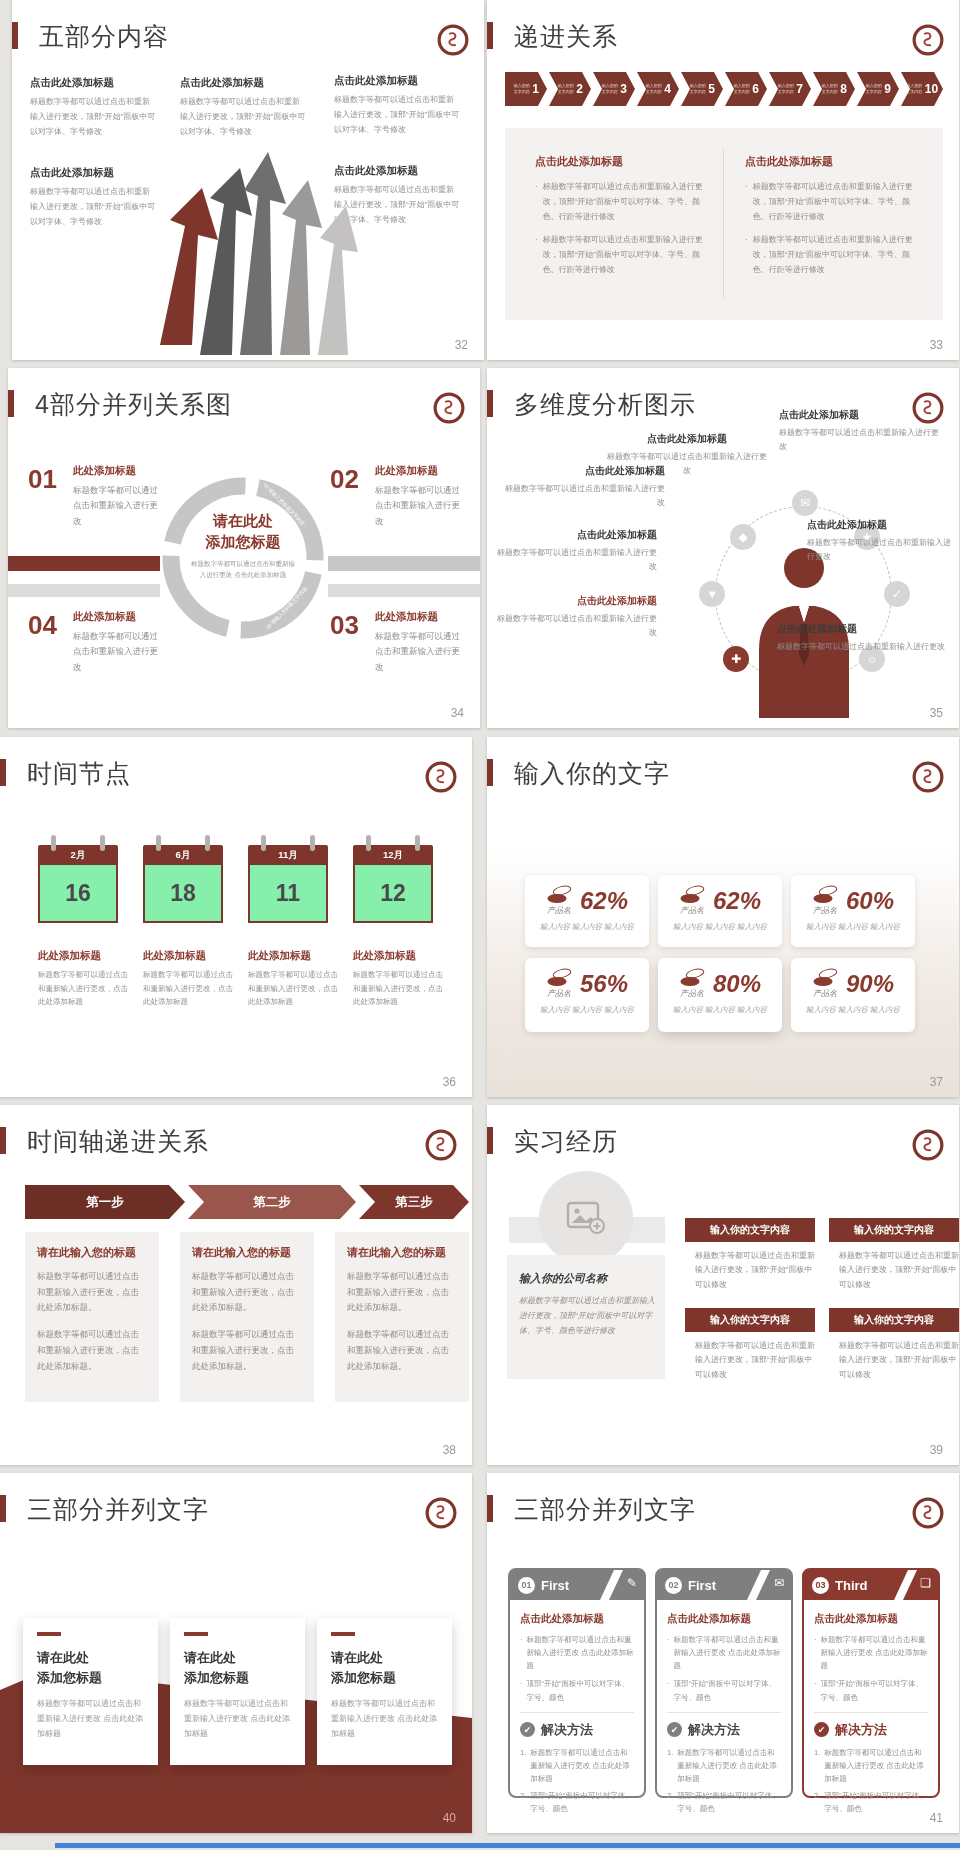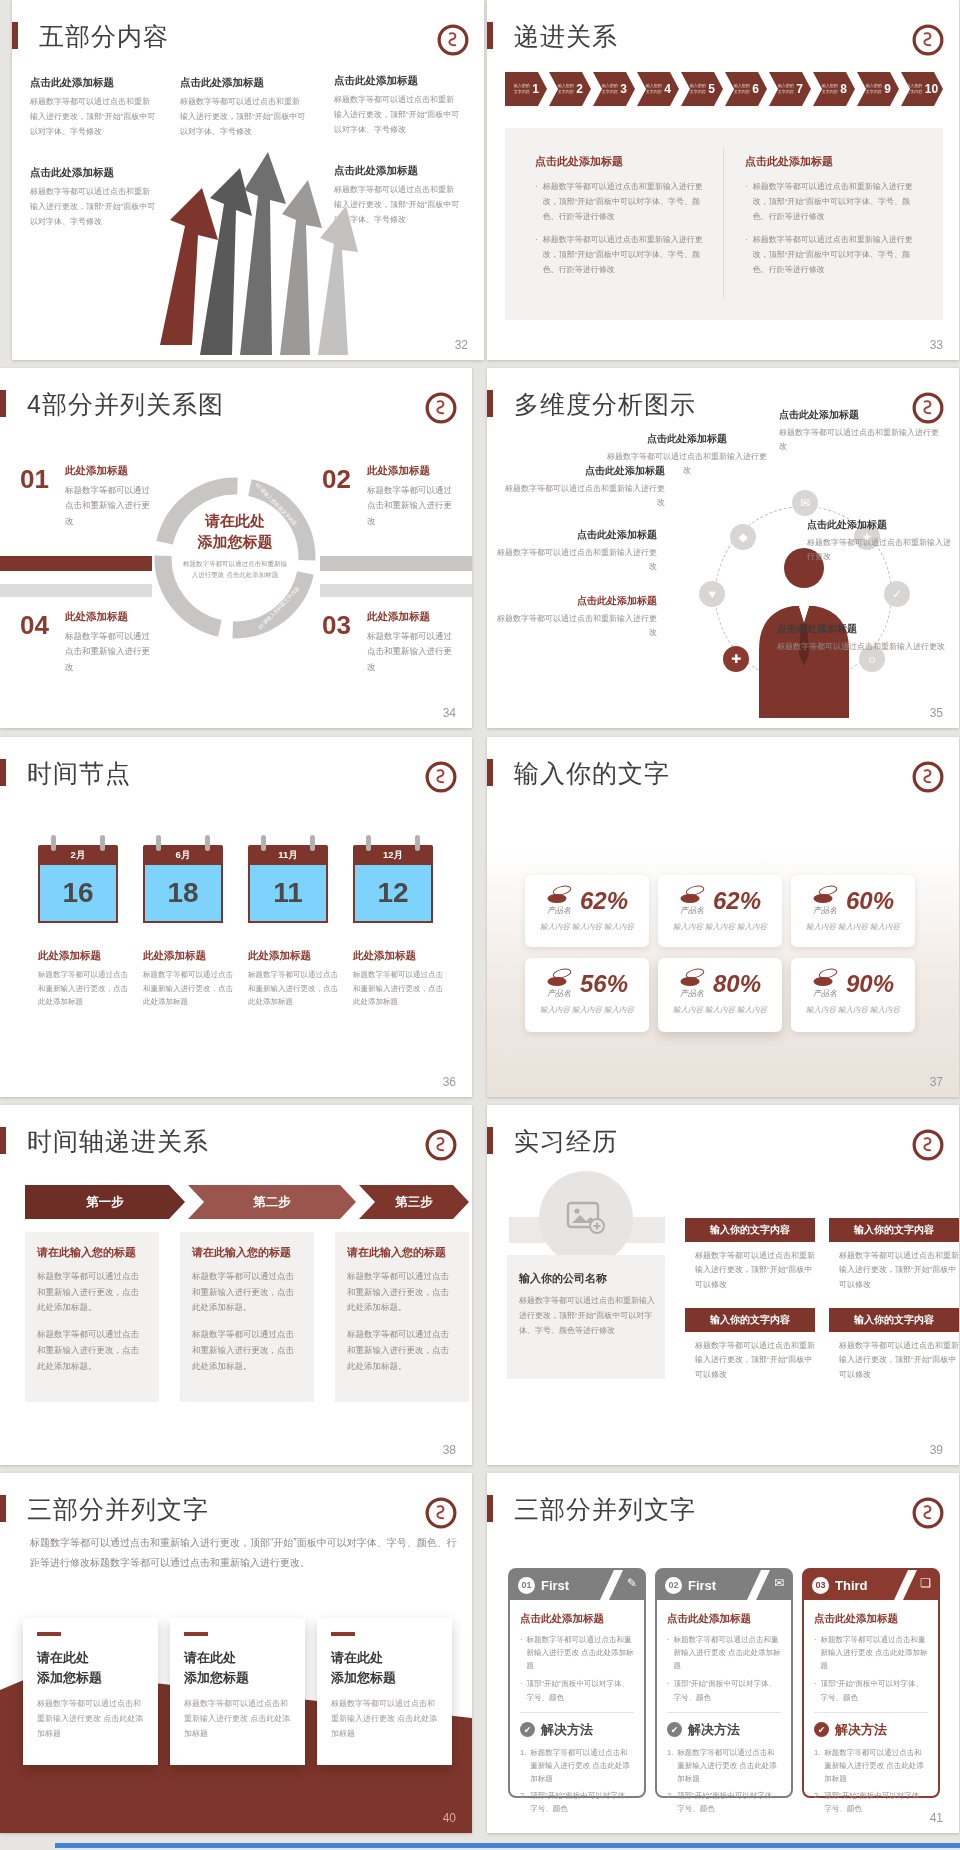--- a/index.html
+++ b/index.html
@@ -51,22 +51,22 @@
   .ic35.red{background:#8b3a2f;}
   .tb35{position:absolute;}
   .tb35 .t35{font-size:10px;font-weight:bold;color:#3c3c3c;margin-bottom:4px;}
   .tb35 .b35{font-size:8px;line-height:1.75;color:#908e8c;}
   .tb35.redt .t35{color:#8b3a2f;}
   
   .cal{position:absolute;top:108px;width:80px;}
   .pin{position:absolute;top:-10px;width:5px;height:16px;background:#b3b1af;border-radius:2.5px;}
   .chead{height:20px;background:#7e362c;color:#fff;font-size:9.5px;font-weight:bold;
     display:flex;align-items:center;justify-content:center;border-radius:2px 2px 0 0;}
-  .cbody{height:56px;border:2px solid #7e362c;border-top:none;background:#7dd3fc;
-    display:flex;align-items:center;justify-content:center;font-size:28px;font-weight:bold;color:#4a4a4a;}
+  .cbody{height:56px;border:2px solid #7e362c;border-top:none;background:#86efac;
+    display:flex;align-items:center;justify-content:center;font-size:23px;font-weight:bold;color:#4a4a4a;}
   .capt{position:absolute;top:212px;width:90px;}
   .capt .ch{font-size:10.5px;margin-bottom:5px;}
   .capt .cb{font-size:7.5px;line-height:1.8;color:#949290;}
   
   .intro37{position:absolute;left:30px;top:58px;width:418px;font-size:9px;line-height:1.95;color:#8a8886;}
   .bg37{position:absolute;left:0;top:112px;width:472px;height:248px;
     background:linear-gradient(180deg,#ffffff 0%,#f1eae4 55%,#e9e2db 100%);}
   .pcard{position:absolute;width:124px;background:#fff;border-radius:6px;box-shadow:0 2px 7px rgba(0,0,0,.10);font-style:italic;}
   .pcard.hl{box-shadow:0 4px 12px rgba(0,0,0,.16);}
   .prow{display:flex;align-items:center;justify-content:center;gap:8px;margin-top:10px;}
@@ -80,21 +80,21 @@
   .s1{clip-path:polygon(0 0,calc(100% - 16px) 0,100% 50%,calc(100% - 16px) 100%,0 100%);}
   .s2{clip-path:polygon(0 0,calc(100% - 16px) 0,100% 50%,calc(100% - 16px) 100%,0 100%,16px 50%);}
   .scard{position:absolute;top:127px;width:134px;height:170px;background:#f3f1ef;padding:13px 12px;box-sizing:border-box;}
   .scard .sct{font-size:11px;margin-bottom:9px;}
   .scard .scb{font-size:8.5px;line-height:1.85;color:#8f8d8b;margin-bottom:11px;}
   
   .gbar39{position:absolute;left:22px;top:112px;width:156px;height:26px;background:#eceae8;}
   .circ39{position:absolute;left:52px;top:66px;width:94px;height:94px;border-radius:50%;background:#e7e5e3;
     display:flex;align-items:center;justify-content:center;}
   .cmp-panel{position:absolute;left:20px;top:150px;width:158px;height:124px;background:#f3f1ef;}
-  .cmp{position:absolute;left:32px;top:166px;width:136px;}
+  .cmp{position:absolute;left:32px;top:166px;width:136px;font-style:italic;}
   .cmp .cmp-t{font-size:11px;font-weight:bold;color:#3c3c3c;margin-bottom:8px;}
   .cmp .cmp-b{font-size:8px;line-height:1.85;color:#8f8d8b;}
   .rblk{position:absolute;}
   .rb{height:24px;background:#7e362c;color:#fff;font-size:10px;font-weight:bold;
     display:flex;align-items:center;justify-content:center;}
   .rbody{font-size:8px;line-height:1.8;color:#8f8d8b;margin-top:7px;margin-left:10px;}
   
   .intro40{position:absolute;left:30px;top:60px;width:428px;font-size:10px;line-height:1.95;color:#8a8886;}
   .wave40{position:absolute;left:0;top:195px;}
   .wcard{position:absolute;top:145px;width:135px;height:147px;background:#fff;
@@ -248,21 +248,21 @@
           </div>
         <div class="bullet">
             <span class="dot">·</span>
             <span>标题数字等都可以通过点击和重新输入进行更改，顶部“开始”面板中可以对字体、字号、颜色、行距等进行修改</span>
           </div>
       </div>
     </div>
     <div class="pg">33</div>
   </div>
 
-  <div class="slide" style="left:0;top:368px">
+  <div class="slide" style="left:8px;top:368px">
     <div class="bar"></div>
     <div class="stitle">4部分并列关系图</div>
     <div class="logo">
       <svg viewBox="0 0 30 30" width="32" height="32">
           <circle cx="15" cy="15" r="13" fill="#fff" stroke="#7e362c" stroke-width="3"></circle>
           <path d="M12 9 C18 7 19 13 14 14.5 C10 16 11 20 17 20" stroke="#a33b2e" stroke-width="1.8" fill="none" stroke-linecap="round"></path>
         </svg>
     </div>
     <div class="bar34" style="left:0;top:188px;width:152px;height:15px;background:#7e362c"></div>
     <div class="bar34" style="left:320px;top:188px;width:152px;height:15px;background:#c9c7c5"></div>
@@ -611,21 +611,20 @@
 
   <div class="slide" style="left:0;top:1473px">
     <div class="bar"></div>
     <div class="stitle">三部分并列文字</div>
     <div class="logo">
       <svg viewBox="0 0 30 30" width="32" height="32">
           <circle cx="15" cy="15" r="13" fill="#fff" stroke="#7e362c" stroke-width="3"></circle>
           <path d="M12 9 C18 7 19 13 14 14.5 C10 16 11 20 17 20" stroke="#a33b2e" stroke-width="1.8" fill="none" stroke-linecap="round"></path>
         </svg>
     </div>
-    <div class="intro40">标题数字等都可以通过点击和重新输入进行更改，顶部“开始”面板中可以对字体、字号、颜色、行距等进行修改标题数字等都可以通过点击和重新输入进行更改。</div>
     <div class="wave40">
       <svg width="472" height="165" viewBox="0 0 472 165">
         <polygon points="0,22 45,3 472,50 472,165 0,165" fill="#7e362c"></polygon>
       </svg>
     </div>
     <div class="wcard" style="left:23px">
       <div class="wdash"></div>
       <div class="wt">请在此处</div>
       <div class="wt">添加您标题</div>
       <div class="wb">标题数字等都可以通过点击和重新输入进行更改 点击此处添加标题</div>

